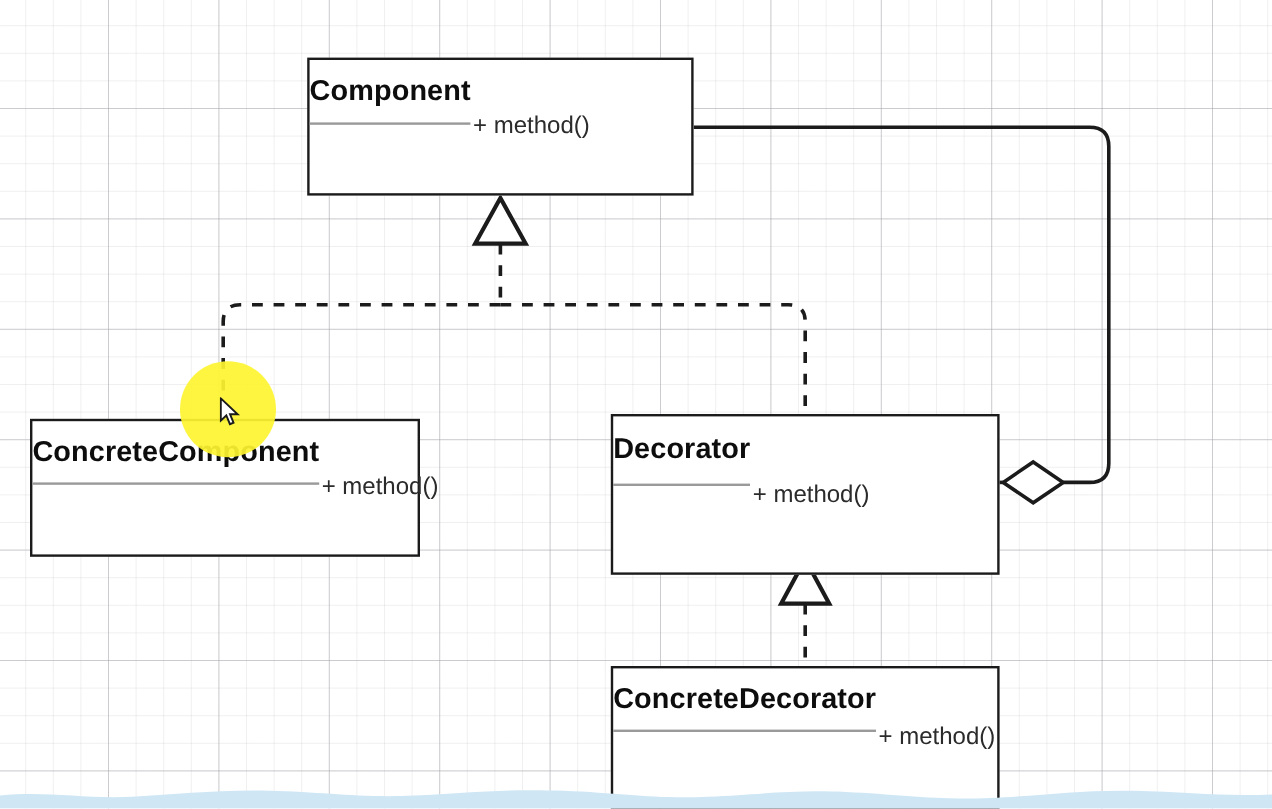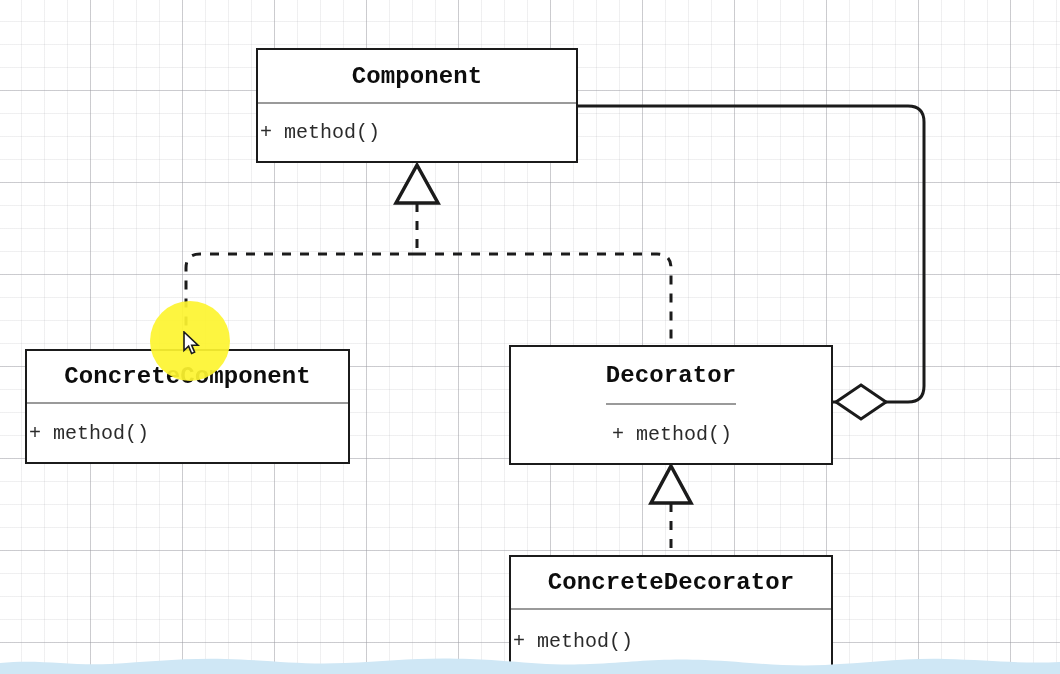--- a/index.html
+++ b/index.html
@@ -38,22 +38,21 @@
     inset: 0;
     pointer-events: none;
   }
   
   .uml-class {
     position: absolute;
     box-sizing: border-box;
     background: #ffffff;
     border: 2.5px solid #1b1b1b;
     display: flex;
-    flex-direction: column;
-    font-family: Liberation Mono, monospace;
+    flex-direction: row;
   }
   .uml-name {
     flex: 0 0 auto;
     display: flex;
     align-items: center;
     justify-content: center;
     font-weight: bold;
     font-size: 24px;
     color: #0d0d0d;
     letter-spacing: 0.1px;
@@ -72,21 +71,21 @@
     white-space: nowrap;
   }
 
   
   #class-component      { left: 256px; top: 48px;  width: 322px; height: 115px; }
   #class-component .uml-name { height: 54px; }
 
   #class-concrete-component { left: 25px;  top: 349px; width: 325px; height: 115px; }
   #class-concrete-component .uml-name { height: 53px; }
 
-  #class-decorator      { left: 509px; top: 345px; width: 324px; height: 120px; align-items: center; }
+  #class-decorator      { left: 509px; top: 345px; width: 324px; height: 134px; }
   #class-decorator .uml-name { height: 58px; }
 
   #class-concrete-decorator { left: 509px; top: 555px; width: 324px; height: 119px; text-align: center; }
   #class-concrete-decorator .uml-name { height: 53px; }
 
   
   #wave {
     position: absolute;
     left: 0;
     bottom: 0;

